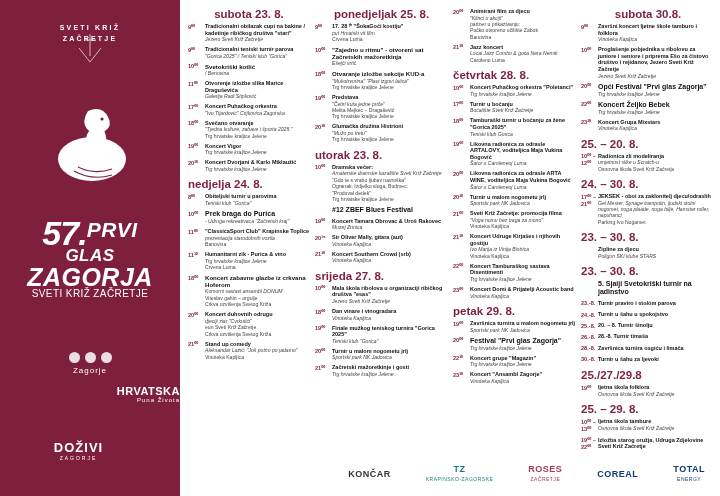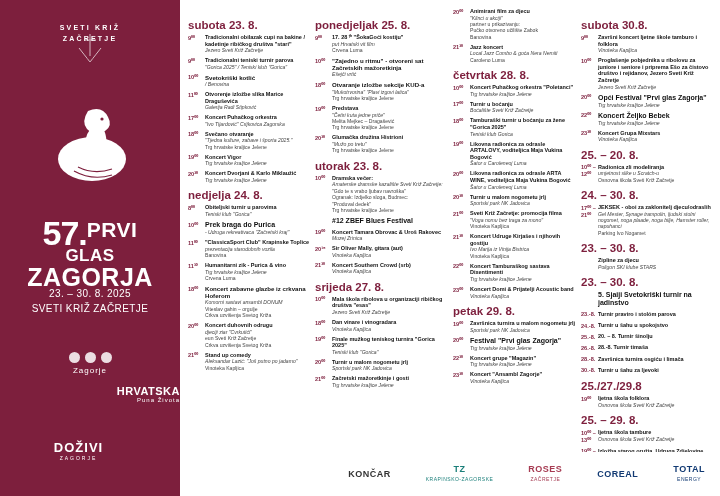--- a/index.html
+++ b/index.html
@@ -23,21 +23,21 @@
   }
   .crest{
     position:absolute;top:34px;left:50%;transform:translateX(-50%);
     width:46px;height:46px;opacity:.85;
   }
   .pelican-wrap{
     position:absolute;top:66px;left:0;width:180px;height:140px;
     display:flex;align-items:center;justify-content:center;
   }
   .fest-title{
-    position:absolute;top:218px;left:0;width:180px;text-align:center;
+    position:absolute;top:218px;left:0;width:180px;text-align:center;font-style:italic;
   }
   .fest-title .num{
     font-size:34px;font-weight:bold;line-height:30px;letter-spacing:-1px;
     display:inline-block;vertical-align:top;
   }
   .fest-title .prvi{
     font-size:21px;font-weight:bold;letter-spacing:.5px;display:inline-block;
   }
   .fest-title .glas{
     font-size:17px;font-weight:bold;letter-spacing:.5px;display:block;margin-top:-2px;
@@ -70,21 +70,21 @@
   .cols{display:flex;padding:8px 6px 0 8px;gap:5px;}
   .col{width:130px;}
   .col.c1{width:122px;}
   .col.c2{width:133px;}
   .col.c3{width:123px;}
   .col.c4{width:134px;}
 
   .daytitle{
     color:#7d1f3d;font-size:11.5px;font-weight:bold;margin:6px 0 3px 0;letter-spacing:0;
   }
-  .daytitle.first{margin-top:11px;}
+  .daytitle.first{margin-top:0;text-align:center;}
 
   .ev{display:flex;margin-bottom:3.6px;align-items:flex-start;}
   .t{
     color:#7d1f3d;font-size:5.6px;font-weight:bold;width:17px;flex:0 0 17px;
     padding-top:.6px;line-height:7px;
   }
   .b{flex:1;}
   .b .ttl{font-size:5.5px;font-weight:bold;color:#111;line-height:6.6px;}
   .b .sub{font-size:5.1px;color:#444;line-height:6.4px;font-style:italic;}
   .b .sub2{font-size:5.1px;color:#444;line-height:6.4px;}
@@ -135,21 +135,20 @@
 
     <div class="fest-title">
       <div>
         <span class="num">57.</span><span class="prvi">PRVI</span>
       </div>
       <span class="glas">GLAS</span>
       <span class="zagorja">ZAGORJA</span>
     </div>
 
     <div class="fest-dates">
-      <div>23. – 30. 8. 2025</div>
       <div>SVETI KRIŽ ZAČRETJE</div>
     </div>
 
     <div class="zagorje-logo">
       <div class="paws">
         <span class="paw"></span>
         <span class="paw"></span>
         <span class="paw"></span>
       </div>
       <span>Zagorje</span>

